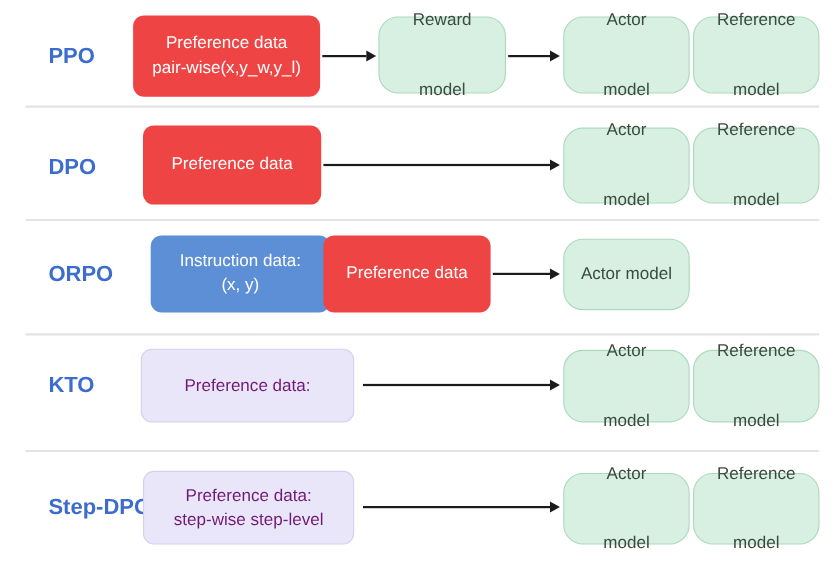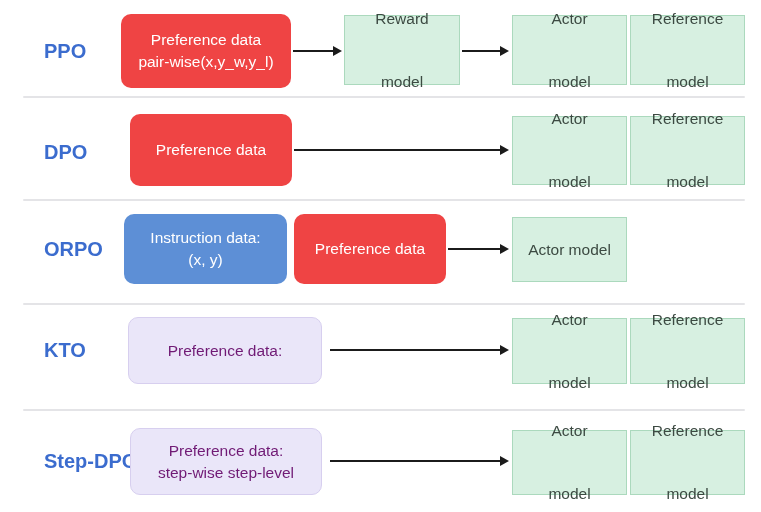--- a/index.html
+++ b/index.html
@@ -29,21 +29,21 @@
     align-items: center;
     text-align: center;
     font-size: 15.5px;
     line-height: 22px;
     box-sizing: border-box;
   }
   .box .line { display: block; white-space: nowrap; }
   .box.purple   { background: #ef4444; color: #ffffff; border-radius: 10px; }
   .box.blue     { background: #5d8fd6; color: #ffffff; border-radius: 10px; }
   .box.lavender { background: #eae6f9; color: #701a75; border: 1.5px solid #d7cfef; border-radius: 10px; }
-  .box.green    { background: #d7f0e1; color: #3c4a42; border: 1.5px solid #abd9bd; border-radius: 0; gap: 41px; }
+  .box.green    { background: #d7f0e1; color: #3c4a42; border: 1.5px solid #abd9bd; border-radius: 18px; gap: 41px; }
   .arrow {
     position: absolute;
     height: 2px;
     background: #1b1b1b;
   }
   .arrow::after {
     content: "";
     position: absolute;
     right: -9px;
     top: 50%;
@@ -99,21 +99,21 @@
     <span class="line">model</span>
   </div>
   <div class="box green" style="left:630px; top:116px; width:115px; height:69px;">
     <span class="line">Reference</span>
     <span class="line">model</span>
   </div>
 
   <div class="separator" style="top:199px"></div>
 
   <div class="row-label" style="top:237px">ORPO</div>
-  <div class="box blue" style="left:124px; top:214px; width:163px; height:70px;">
+  <div class="box blue" style="left:137px; top:214px; width:163px; height:70px;">
     <span class="line">Instruction data:</span>
     <span class="line">(x, y)</span>
   </div>
   <div class="box purple" style="left:294px; top:214px; width:152px; height:70px;">
     <span class="line">Preference data</span>
   </div>
   <div class="arrow" style="left:448px; top:248px; width:52px;"></div>
   <div class="box green" style="left:512px; top:217px; width:115px; height:65px;">
     <span class="line">Actor model</span>
   </div>

